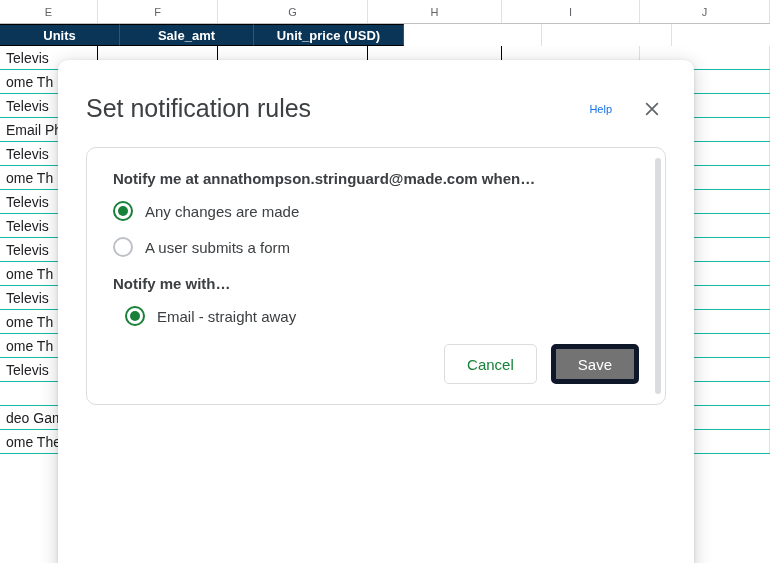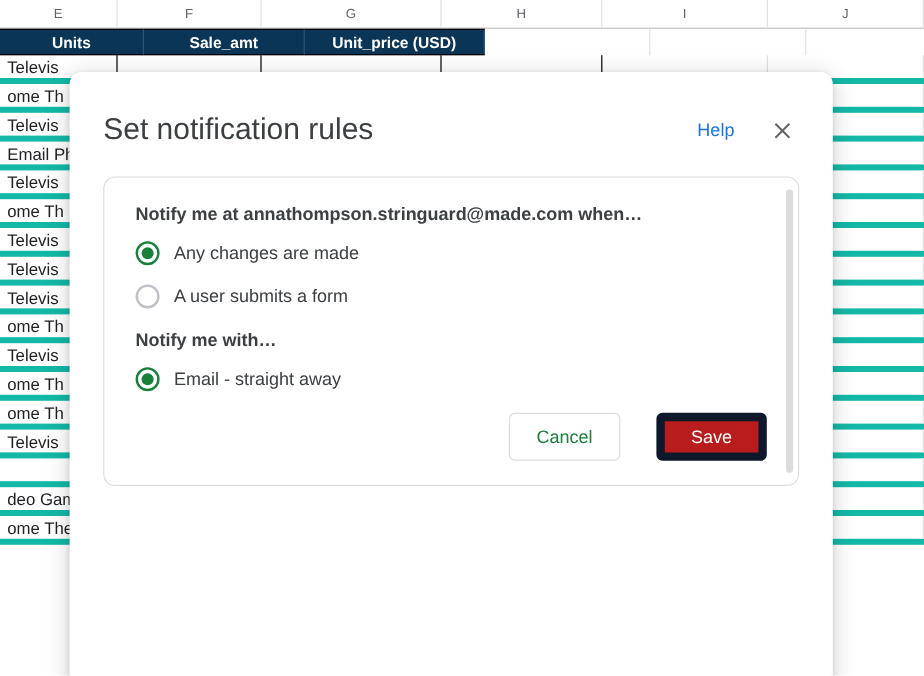--- a/index.html
+++ b/index.html
@@ -47,21 +47,21 @@
     font-size:13px;
     font-weight:bold;
     display:flex;align-items:center;justify-content:center;
     border-right:1px solid #2c5578;
     border-top:1px solid #000;
     border-bottom:1px solid #000;
   }
   .data-row{
     display:flex;
     height:24px;
-    border-bottom:5px solid #14b8a6;
+    border-bottom:1px solid #14b8a6;
     text-align:center;
   }
   .cell{
     border-right:1px solid #000;
     font-size:14px;
     display:flex;align-items:center;
     padding:0 6px;
   }
   .cell.cE{justify-content:flex-start;}
   .cell.left{justify-content:flex-start;}
@@ -86,21 +86,21 @@
     margin-top:8px;
   }
   .modal-title{
     font-family:"Google Sans","Product Sans",Arial,sans-serif;
     font-size:25px;
     color:#3c4043;
     flex:1;
   }
   .help-link{
     color:#1a73e8;
-    font-size:15px;
+    font-size:11px;
     font-family:"Google Sans",Arial,sans-serif;
     margin-right:28px;
     text-decoration:none;
   }
   .close-btn{
     width:24px;height:24px;
     display:flex;align-items:center;justify-content:center;
     cursor:pointer;
     color:#5f6368;
     margin-right:2px;
@@ -162,30 +162,29 @@
     margin-top:4px;
   }
   .btn{
     height:40px;
     padding:0 22px;
     border-radius:5px;
     font-size:15px;
     font-family:"Google Sans",Arial,sans-serif;
     display:flex;align-items:center;justify-content:center;
     cursor:pointer;
-    margin-left:16px;
   }
   .btn-cancel{
     background:#fff;
     border:1px solid #dadce0;
     color:#188038;
   }
   .btn-save{
-    background:#b91c1c;
-    border:7px solid #0f172a;
+    background:#737373;
+    border:5px solid #0f172a;
     color:#fff;
     font-weight:500;
   }
 </style>
 </head>
 <body>
 
 <div class="sheet">
   <div class="col-headers">
     <div class="col-h cE">E</div>
@@ -362,21 +361,21 @@
       <div class="radio checked"></div>
       <div class="radio-label">Any changes are made</div>
     </div>
     <div class="radio-row">
       <div class="radio"></div>
       <div class="radio-label">A user submits a form</div>
     </div>
 
     <div class="section-label" style="margin-top:18px;">Notify me with…</div>
 
-    <div class="radio-row" style="margin-bottom:18px;">
+    <div class="radio-row" style="margin-bottom:18px;margin-left:12px;">
       <div class="radio checked"></div>
       <div class="radio-label">Email - straight away</div>
     </div>
 
     <div class="buttons">
       <div class="btn btn-cancel">Cancel</div>
       <div class="btn btn-save">Save</div>
     </div>
   </div>
 </div>

